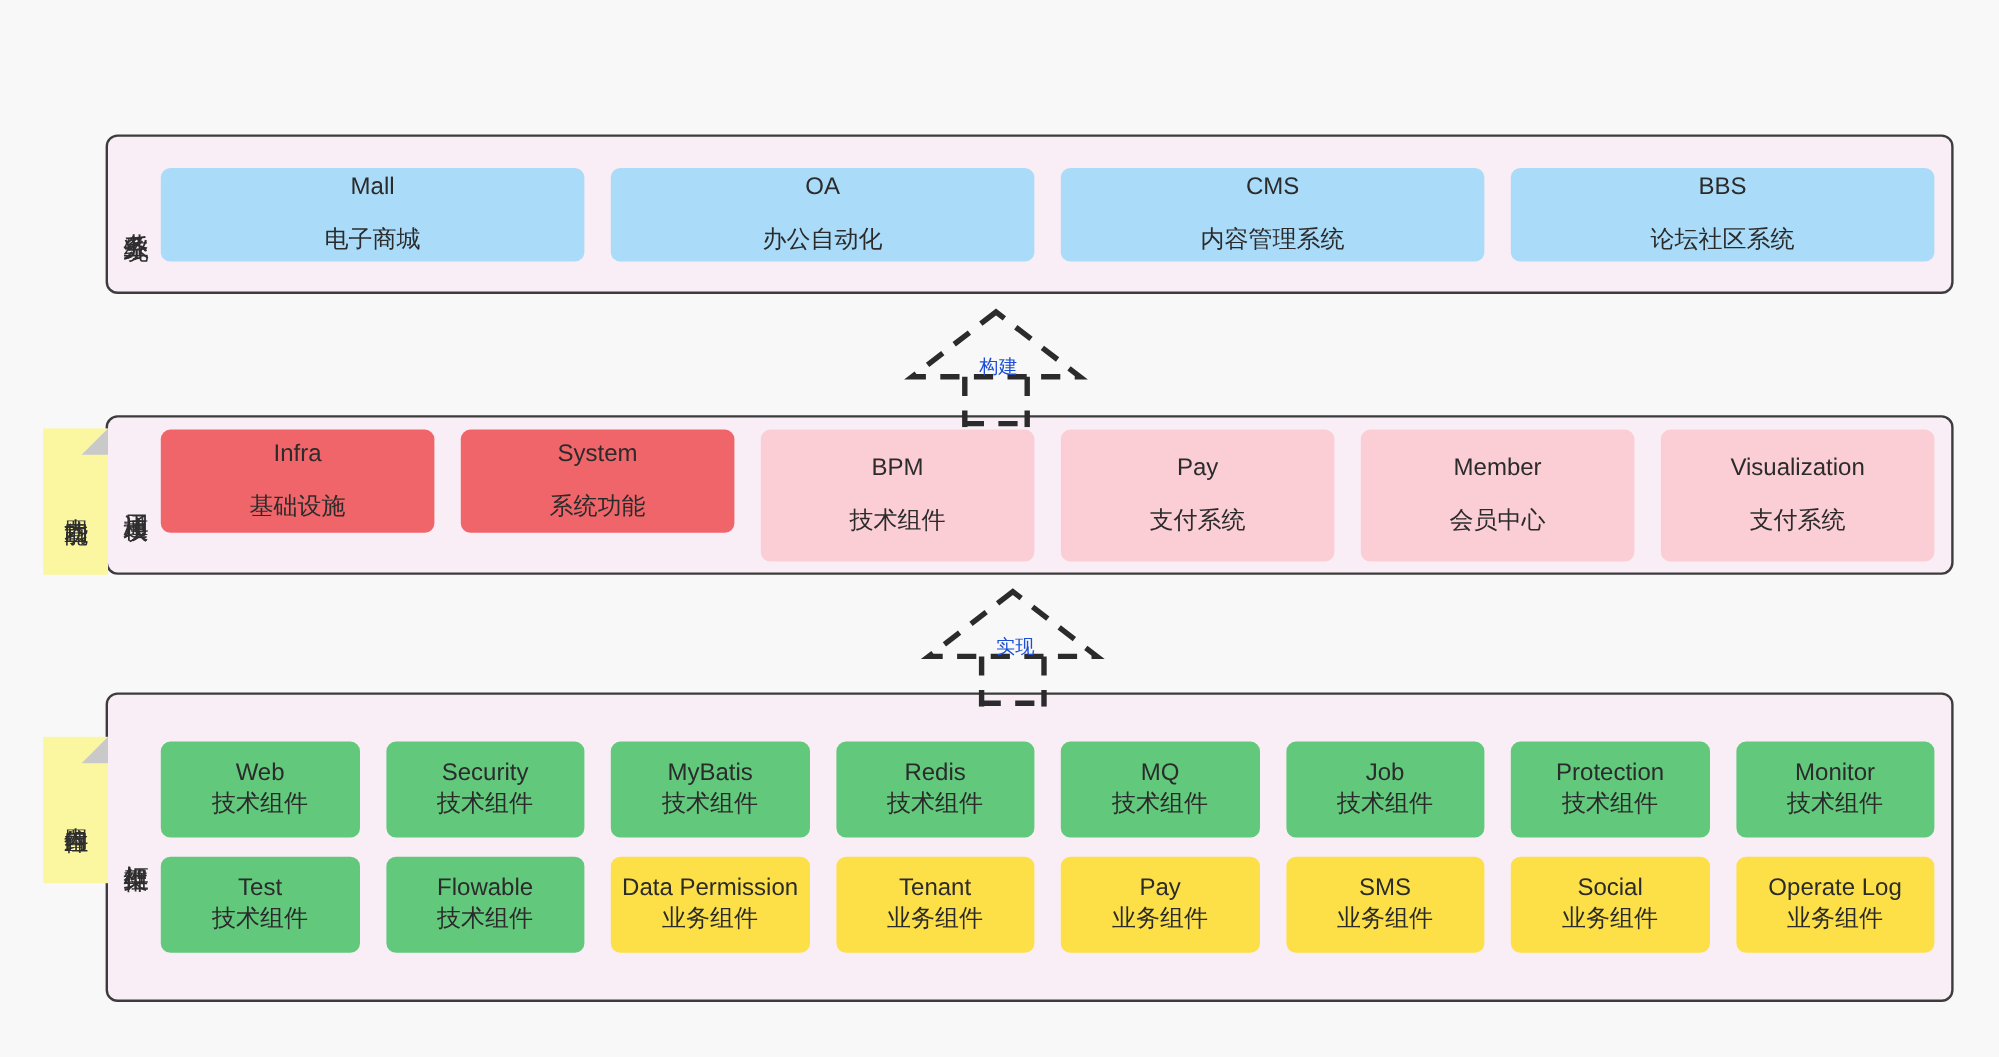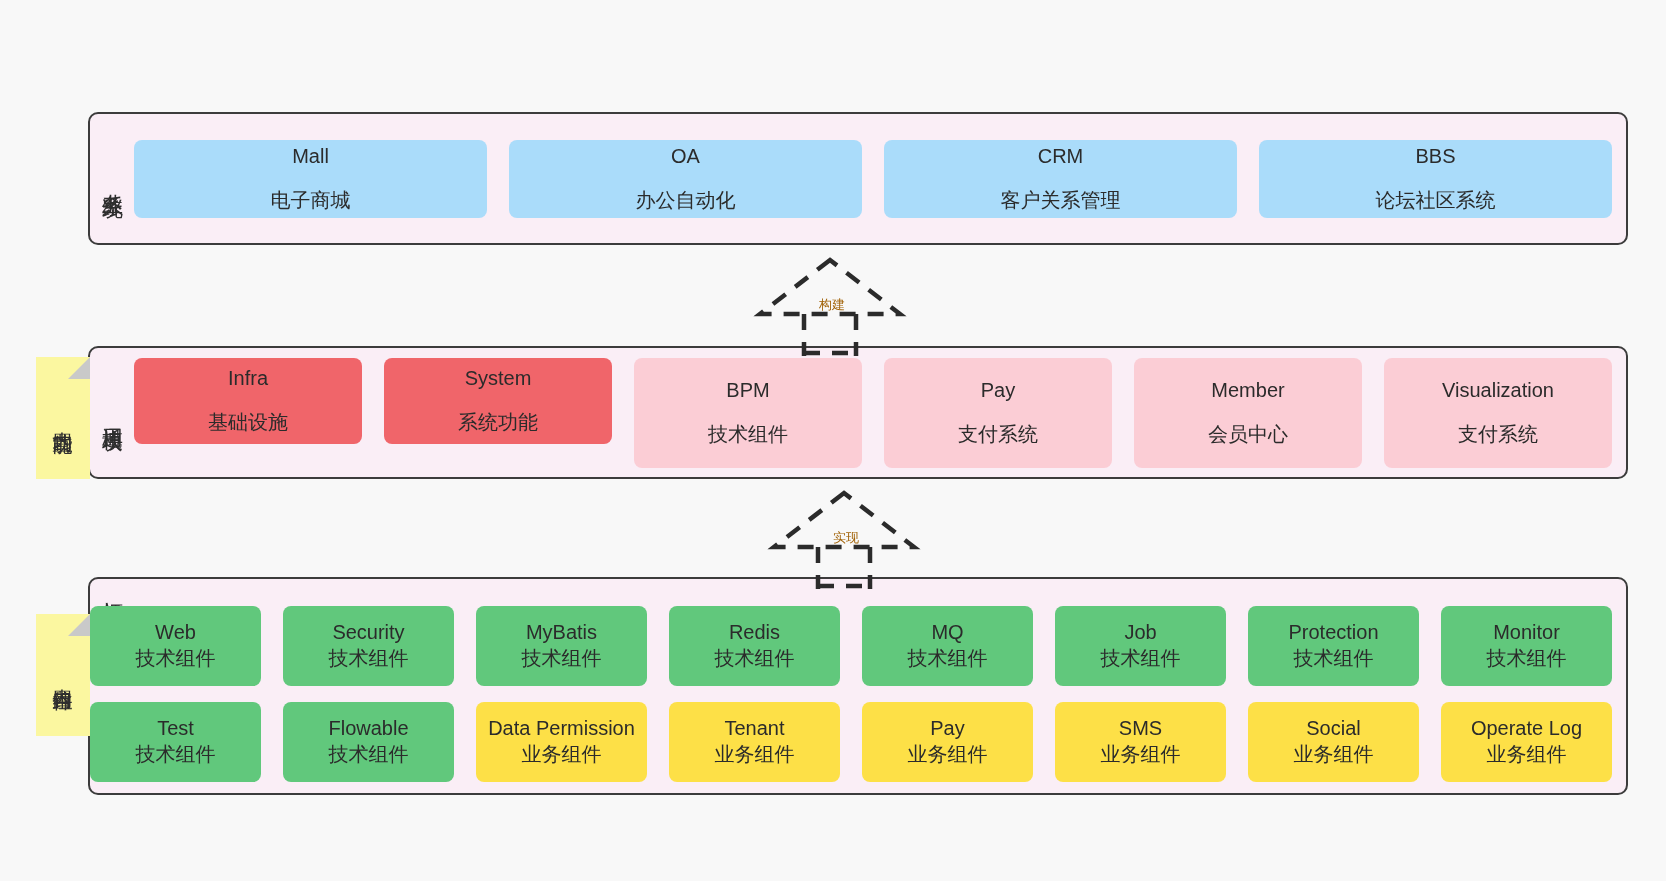--- a/index.html
+++ b/index.html
@@ -106,22 +106,22 @@
     width: 180px;
     height: 104px;
     z-index: 2;
   }
   .connector svg { display: block; width: 180px; height: 104px; }
   .conn-label {
     position: absolute;
     left: 50%;
     top: 44px;
     transform: translateX(-50%);
-    font-size: 13px;
-    color: #a16207;
+    font-size: 16px;
+    color: #1d4ed8;
     background: transparent;
     padding: 0 2px;
     white-space: nowrap;
   }
 </style>
 </head>
 <body>
 
 <div class="canvas">
 
@@ -131,22 +131,22 @@
       <div class="row cols6">
         <div class="card h-blue">
           <span class="t1">Mall</span>
           <span class="t2">电子商城</span>
         </div>
         <div class="card h-blue">
           <span class="t1">OA</span>
           <span class="t2">办公自动化</span>
         </div>
         <div class="card h-blue">
-          <span class="t1">CRM</span>
-          <span class="t2">客户关系管理</span>
+          <span class="t1">CMS</span>
+          <span class="t2">内容管理系统</span>
         </div>
         <div class="card h-blue">
           <span class="t1">BBS</span>
           <span class="t2">论坛社区系统</span>
         </div>
       </div>
     </div>
   </div>
 
   <div class="connector" style="left:742px; top:252px;">
@@ -198,21 +198,21 @@
       <path d="M 88 8 L 18 62 L 158 62 Z" fill="none" stroke="#2b2b2b" stroke-width="4.5" stroke-dasharray="16 12" stroke-linecap="butt"></path>
       <path d="M 62 62 L 62 104 M 114 62 L 114 104 M 62 101 L 114 101" fill="none" stroke="#2b2b2b" stroke-width="4.5" stroke-dasharray="16 12"></path>
     </svg>
     <span class="conn-label">实现</span>
   </div>
 
   <div class="sticky" style="left:36px; top:614px; height:122px;">
     <span>内置组件</span>
   </div>
 
-  <div class="layer" id="layer-framework" style="left:88px; top:577px; width:1540px; height:218px;flex-direction:column;">
+  <div class="layer" id="layer-framework" style="left:88px; top:577px; width:1540px; height:258px;">
     <div class="layer-label">框架组件</div>
     <div class="layer-body">
 
       <div class="row cols8">
         <div class="card h-green">
           <span class="t1">Web</span>
           <span class="t2">技术组件</span>
         </div>
         <div class="card h-green">
           <span class="t1">Security</span>

